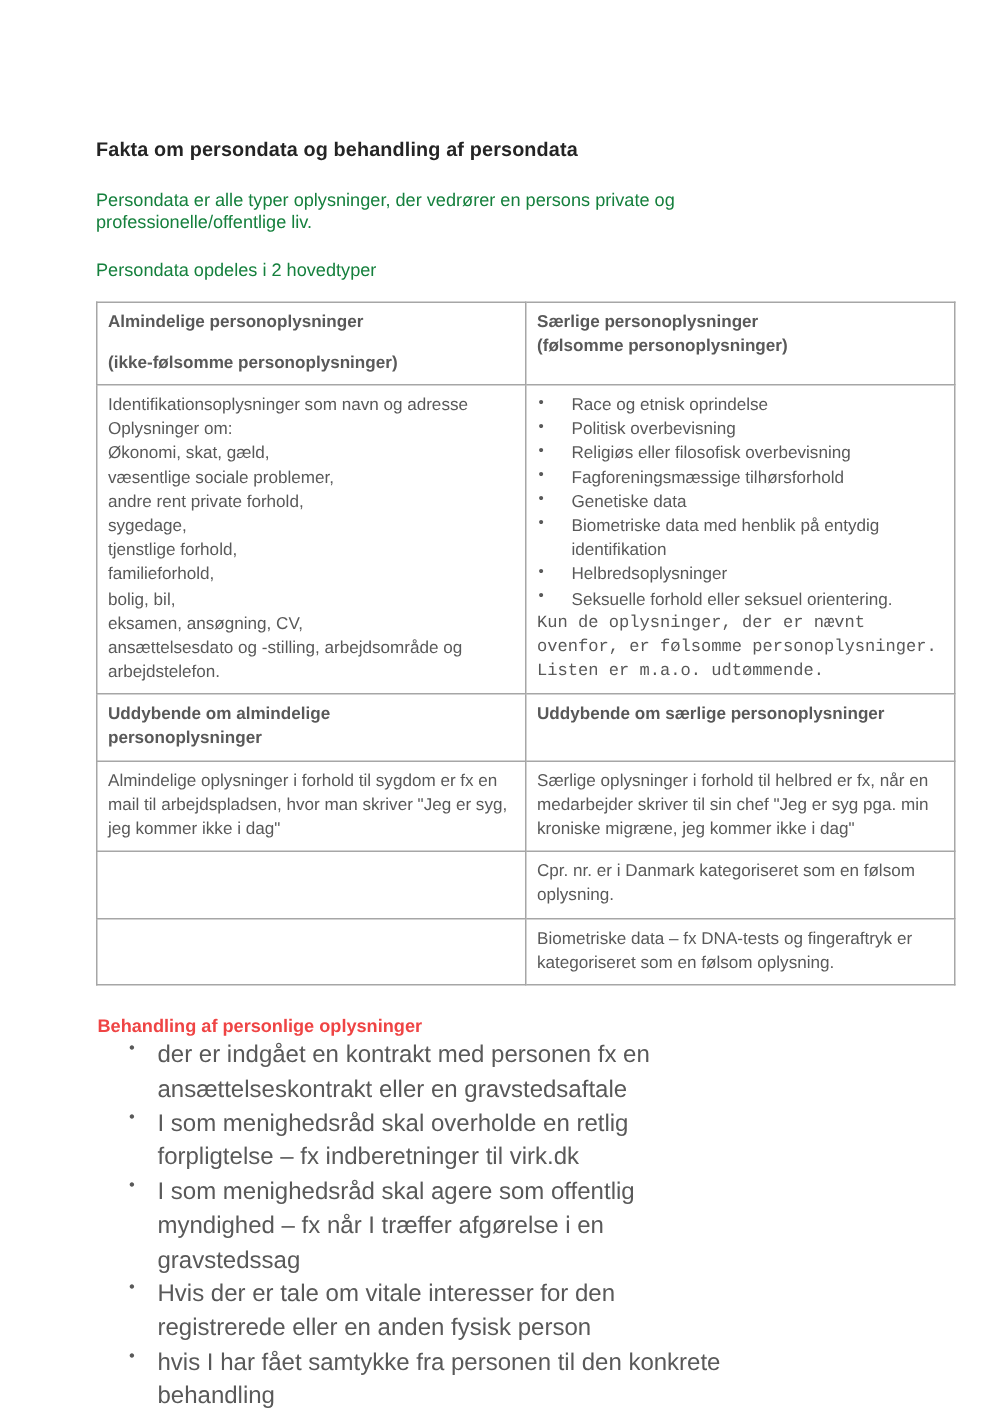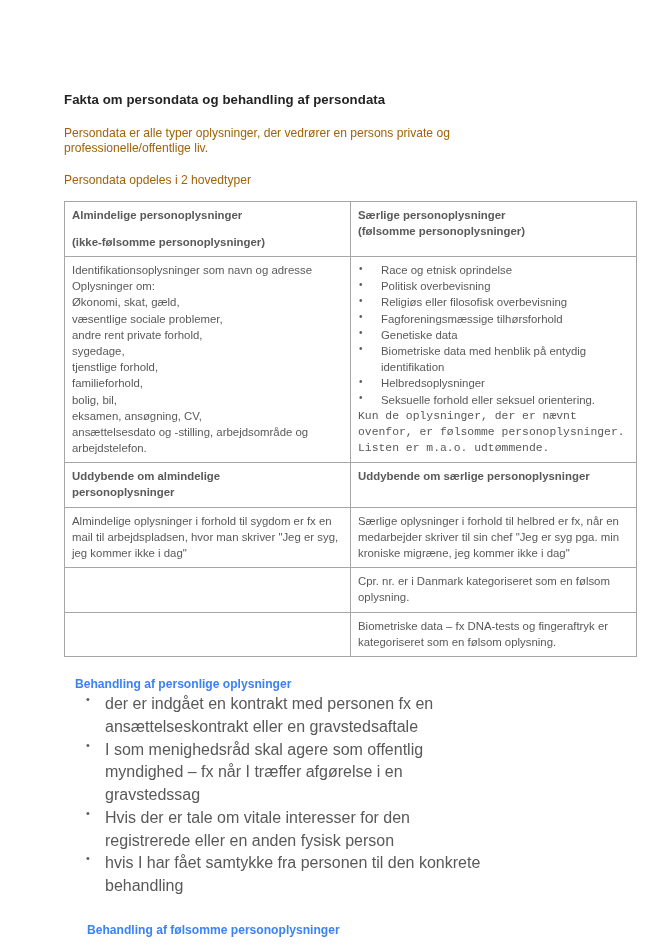--- a/index.html
+++ b/index.html
@@ -25,21 +25,21 @@
   .doc-title {
     font-size: 13.2px;
     font-weight: bold;
     color: #242424;
     letter-spacing: 0.1px;
     margin: 0 0 17px 0;
     line-height: 1.25;
   }
   .intro-para {
     font-size: 12.1px;
-    color: #a16207;
+    color: #15803d;
     margin: 0 0 16px 0;
     line-height: 1.3;
   }
   .intro-para.second {
     margin-bottom: 12px;
   }
   table.fakta {
     border-collapse: collapse;
     width: 544px;
     table-layout: fixed;
@@ -84,22 +84,22 @@
   .after-bullets {
     margin-top: 0;
     font-family: Liberation Mono, monospace;
   }
   .section {
     margin-top: 19px;
   }
   .section-title {
     font-size: 12.1px;
     font-weight: bold;
-    color: #3b82f6;
-    margin: 0 0 1px 11px;
+    color: #ef4444;
+    margin: 0 0 1px 1px;
     line-height: 1.35;
   }
   .section-lead {
     font-size: 12.1px;
     color: #595959;
     margin: 0 0 2px 0;
     line-height: 1.35;
   }
   ul.body-bullets {
     list-style: none;
@@ -203,20 +203,21 @@
         <td class="col-left"></td>
         <td class="col-right">Biometriske data – fx DNA-tests og fingeraftryk er kategoriseret som en følsom oplysning.</td>
       </tr>
     </tbody>
   </table>
 
   <div class="section">
     <h2 class="section-title">Behandling af personlige oplysninger</h2>
     <ul class="body-bullets">
       <li>der er indgået en kontrakt med personen fx en ansættelseskontrakt eller en gravstedsaftale</li>
+      <li>I som menighedsråd skal overholde en retlig forpligtelse – fx indberetninger til virk.dk</li>
       <li>I som menighedsråd skal agere som offentlig myndighed – fx når I træffer afgørelse i en gravstedssag</li>
       <li>Hvis der er tale om vitale interesser for den registrerede eller en anden fysisk person</li>
       <li>hvis I har fået samtykke fra personen til den konkrete behandling</li>
     </ul>
   </div>
 
   <h2 class="section-title trailing">Behandling af følsomme personoplysninger</h2>
 
 </div>
 

